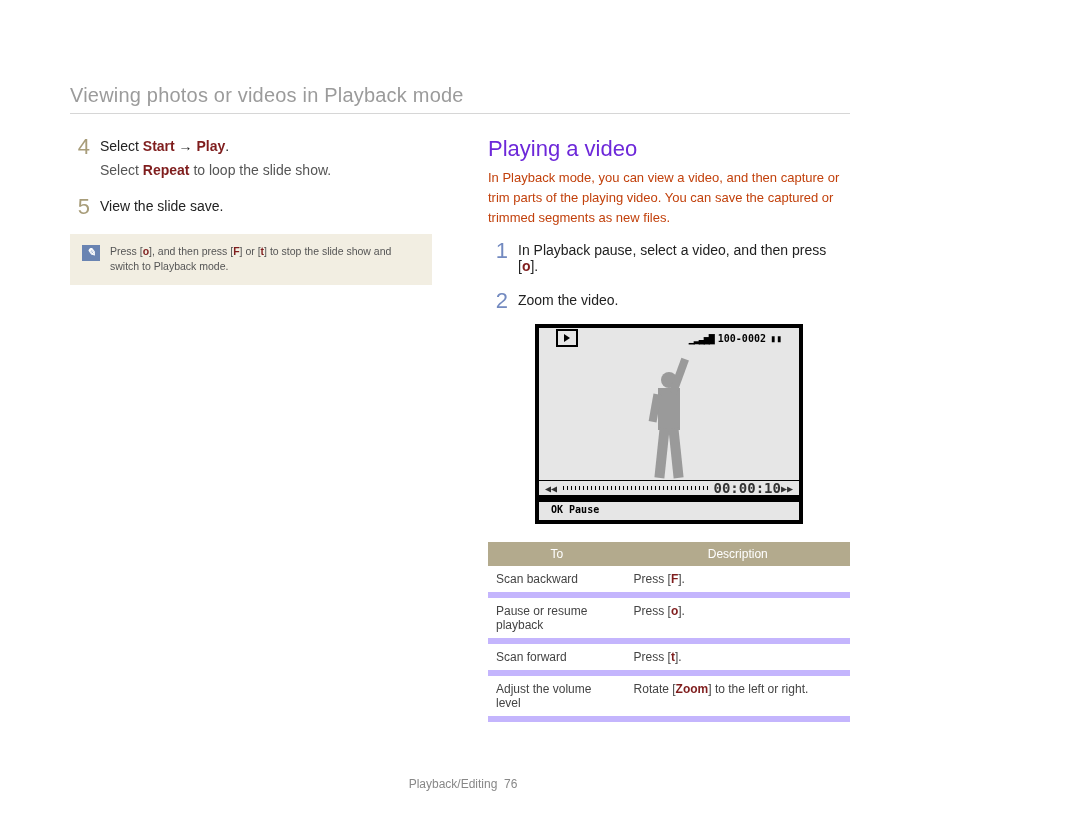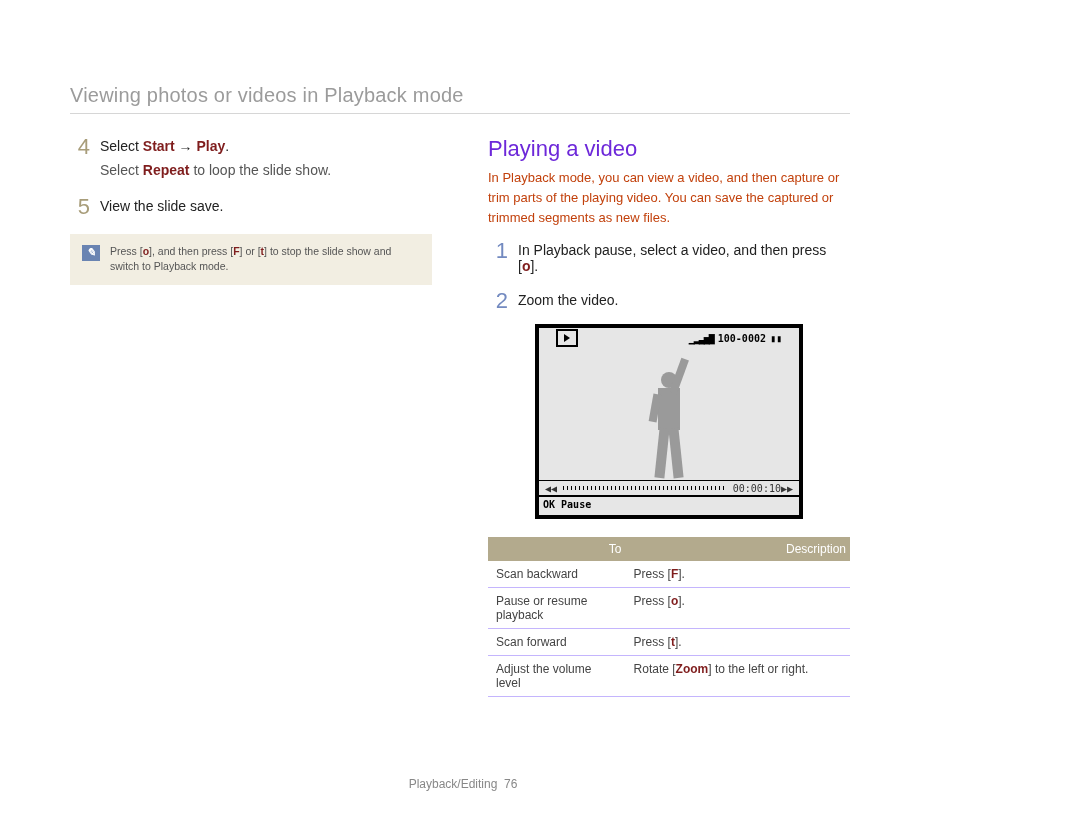--- a/index.html
+++ b/index.html
@@ -191,48 +191,48 @@
     font-size: 10px;
   }
   .lcd-controls .bar {
     flex: 1;
     height: 4px;
     margin: 0 6px;
     background: repeating-linear-gradient(90deg,#000 0 1px,#e6e6e6 1px 4px);
     position: relative;
   }
   .lcd-controls .time {
-    font-weight: normal;
-    font-size: 10px;
+    font-weight: bold;
+    font-size: 14px;
   }
   .lcd-bottom {
     height: 16px;
     background:#e6e6e6;
-    border-top: 2px solid #000000;
+    border-top: 7px solid #000000;
     font-size: 10px;
     font-weight: bold;
     color:#000;
-    padding: 2px 4px 0 4px;
+    padding: 2px 4px 0 12px;
   }
   
   .desc-table {
     width: 100%;
     border-collapse: collapse;
     font-size: 12px;
     margin-top: 6px;
   }
   .desc-table thead th {
     background: #b3aa8d;
     color: #fff;
     font-weight: 400;
-    text-align: right;
-    padding: 5px 4px;
+    text-align: center;
+    padding: 5px 16px;
   }
   .desc-table td {
-    border-bottom: 1px solid #c4b5fd;
+    border-bottom: 6px solid #c4b5fd;
     padding: 6px 8px;
     color: #444;
     vertical-align: top;
   }
   .desc-table td:first-child { width: 38%; }
   .footer {
     position: absolute;
     bottom: 36px;
     left: 3px;
     width: 100%;

